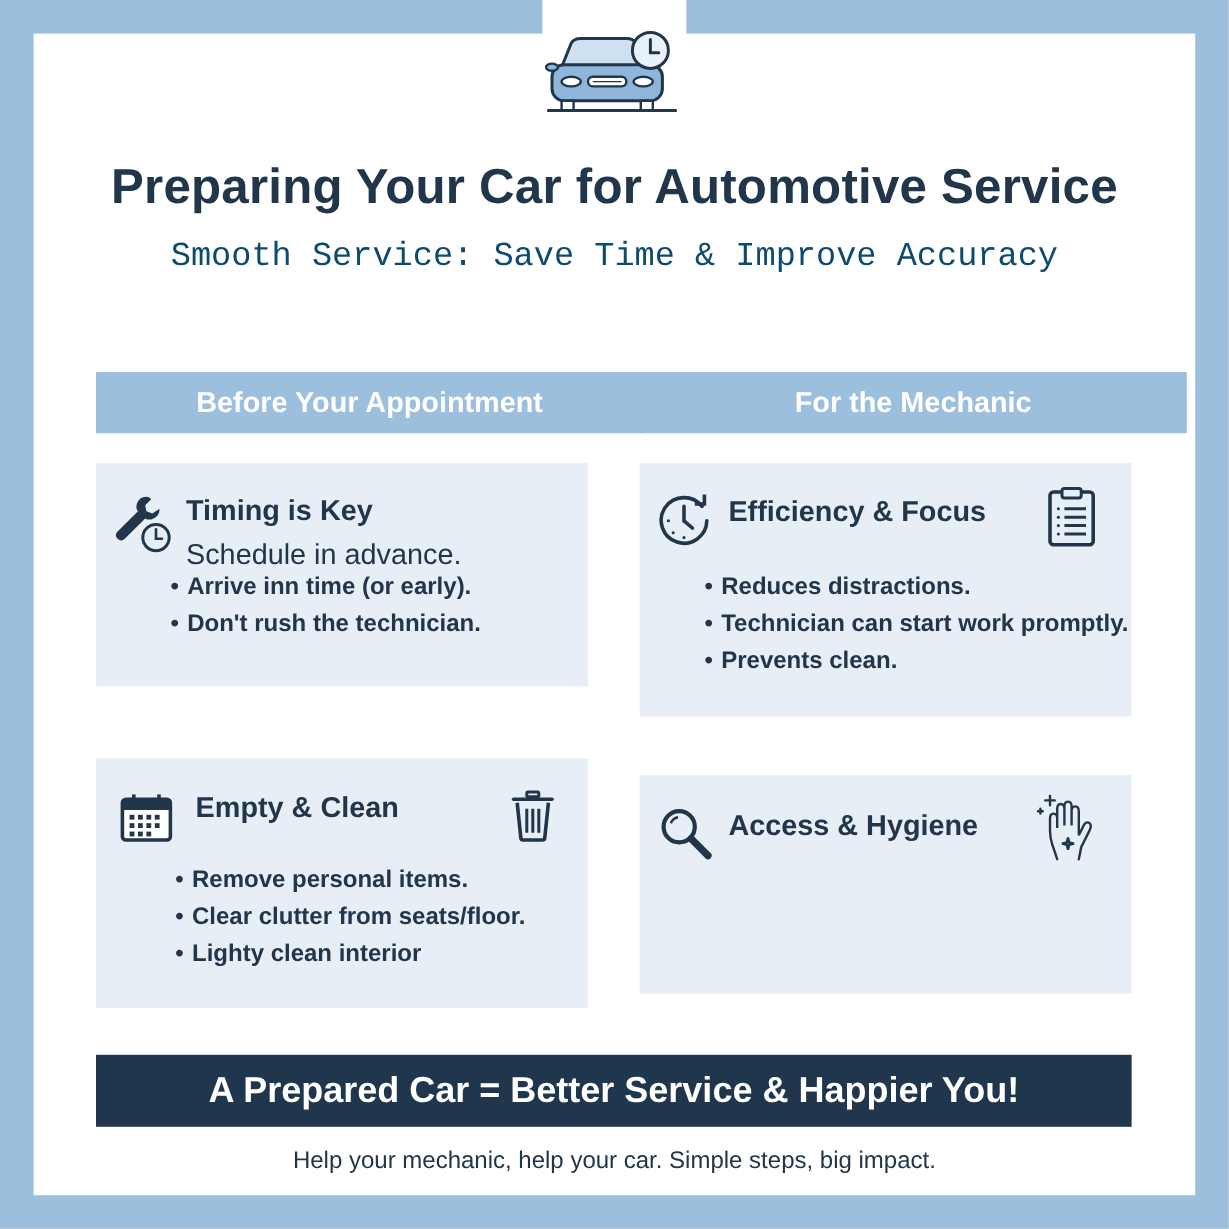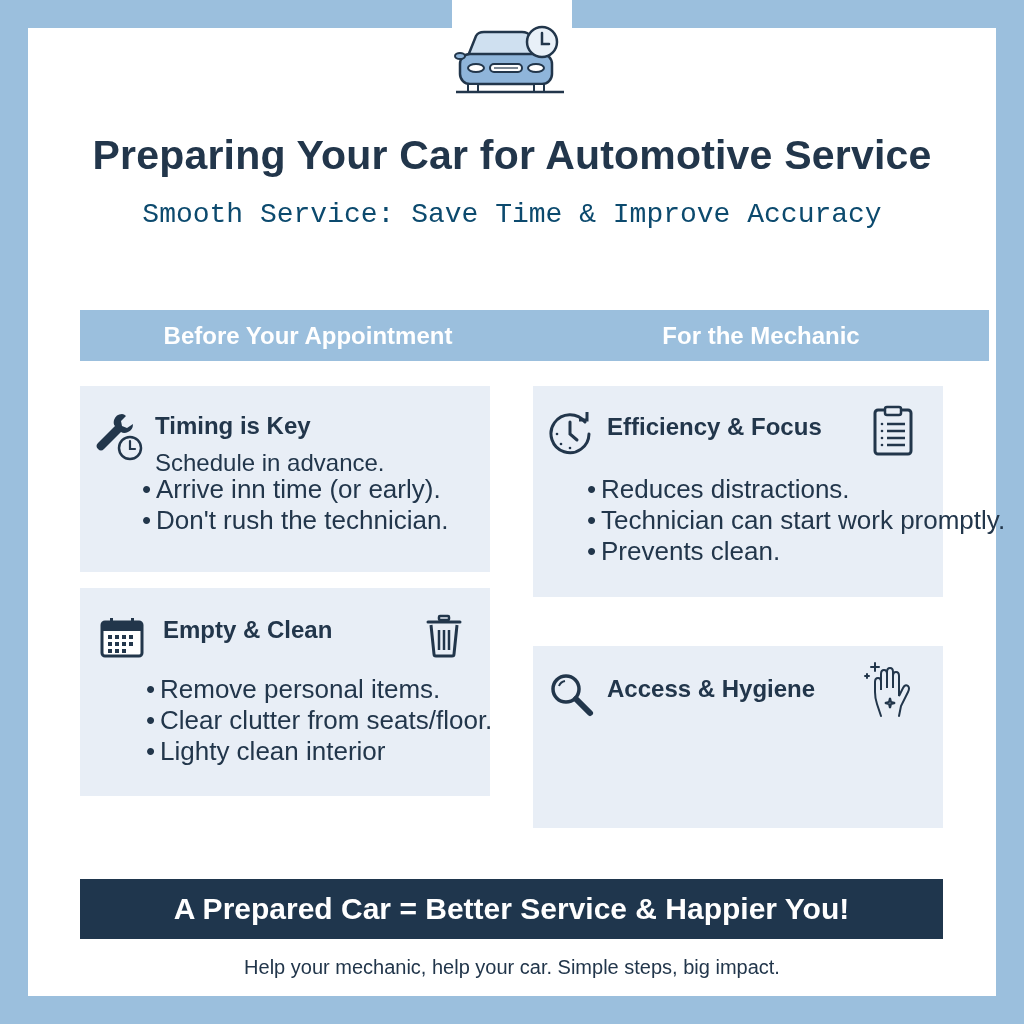--- a/index.html
+++ b/index.html
@@ -72,25 +72,26 @@
       position: absolute;
       font-size: 24px;
       color: #22364b;
       white-space: nowrap;
     }
     .bullets {
       position: absolute;
       list-style: none;
     }
     .bullets li {
-      font-size: 26px;
+      font-size: 20px;
       color: #22364b;
       height: 31px;
       line-height: 31px;
       white-space: nowrap;
+      font-weight: bold;
     }
     .bullets li::before {
       content: "•";
       display: inline-block;
       width: 12px;
       margin-right: 2px;
     }
     .icon { position: absolute; }
     .banner {
       position: absolute;
@@ -144,21 +145,21 @@
     <path d="M38 31 L38 39 L43 39" fill="none" stroke="#22364b" stroke-width="2.2" stroke-linecap="round"></path>
   </svg>
   <div class="card-title" style="left:75px; top:26px;">Timing is Key</div>
   <div class="card-lead" style="left:75px; top:63px;">Schedule in advance.</div>
   <ul class="bullets" style="left:62px; top:88px;">
     <li>Arrive inn time (or early).</li>
     <li>Don't rush the technician.</li>
   </ul>
 </div>
 
-<div class="card" style="left:80px; top:588px; height:208px;">
+<div class="card" style="left:80px; top:632px; height:208px;">
   <svg class="icon" style="left:20px; top:28px; width:44px; height:44px;" viewBox="0 0 44 44">
     <rect x="2" y="6" width="40" height="34" rx="3" fill="#ffffff" stroke="#22364b" stroke-width="3"></rect>
     <rect x="2" y="6" width="40" height="9" fill="#22364b"></rect>
     <rect x="10" y="2" width="3" height="8" fill="#22364b"></rect>
     <rect x="31" y="2" width="3" height="8" fill="#22364b"></rect>
     <g fill="#22364b">
       <rect x="8" y="19" width="4" height="4"></rect>
         <rect x="15" y="19" width="4" height="4"></rect>
         <rect x="22" y="19" width="4" height="4"></rect>
         <rect x="29" y="19" width="4" height="4"></rect>

